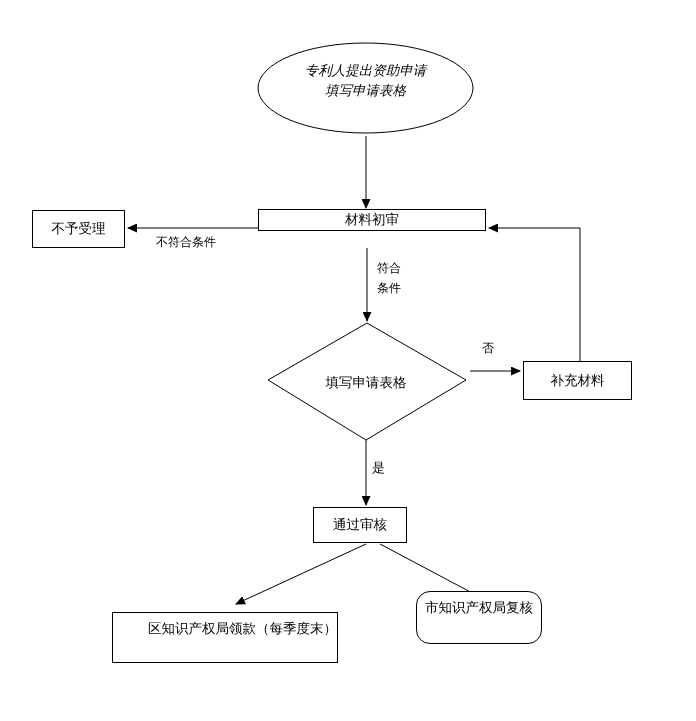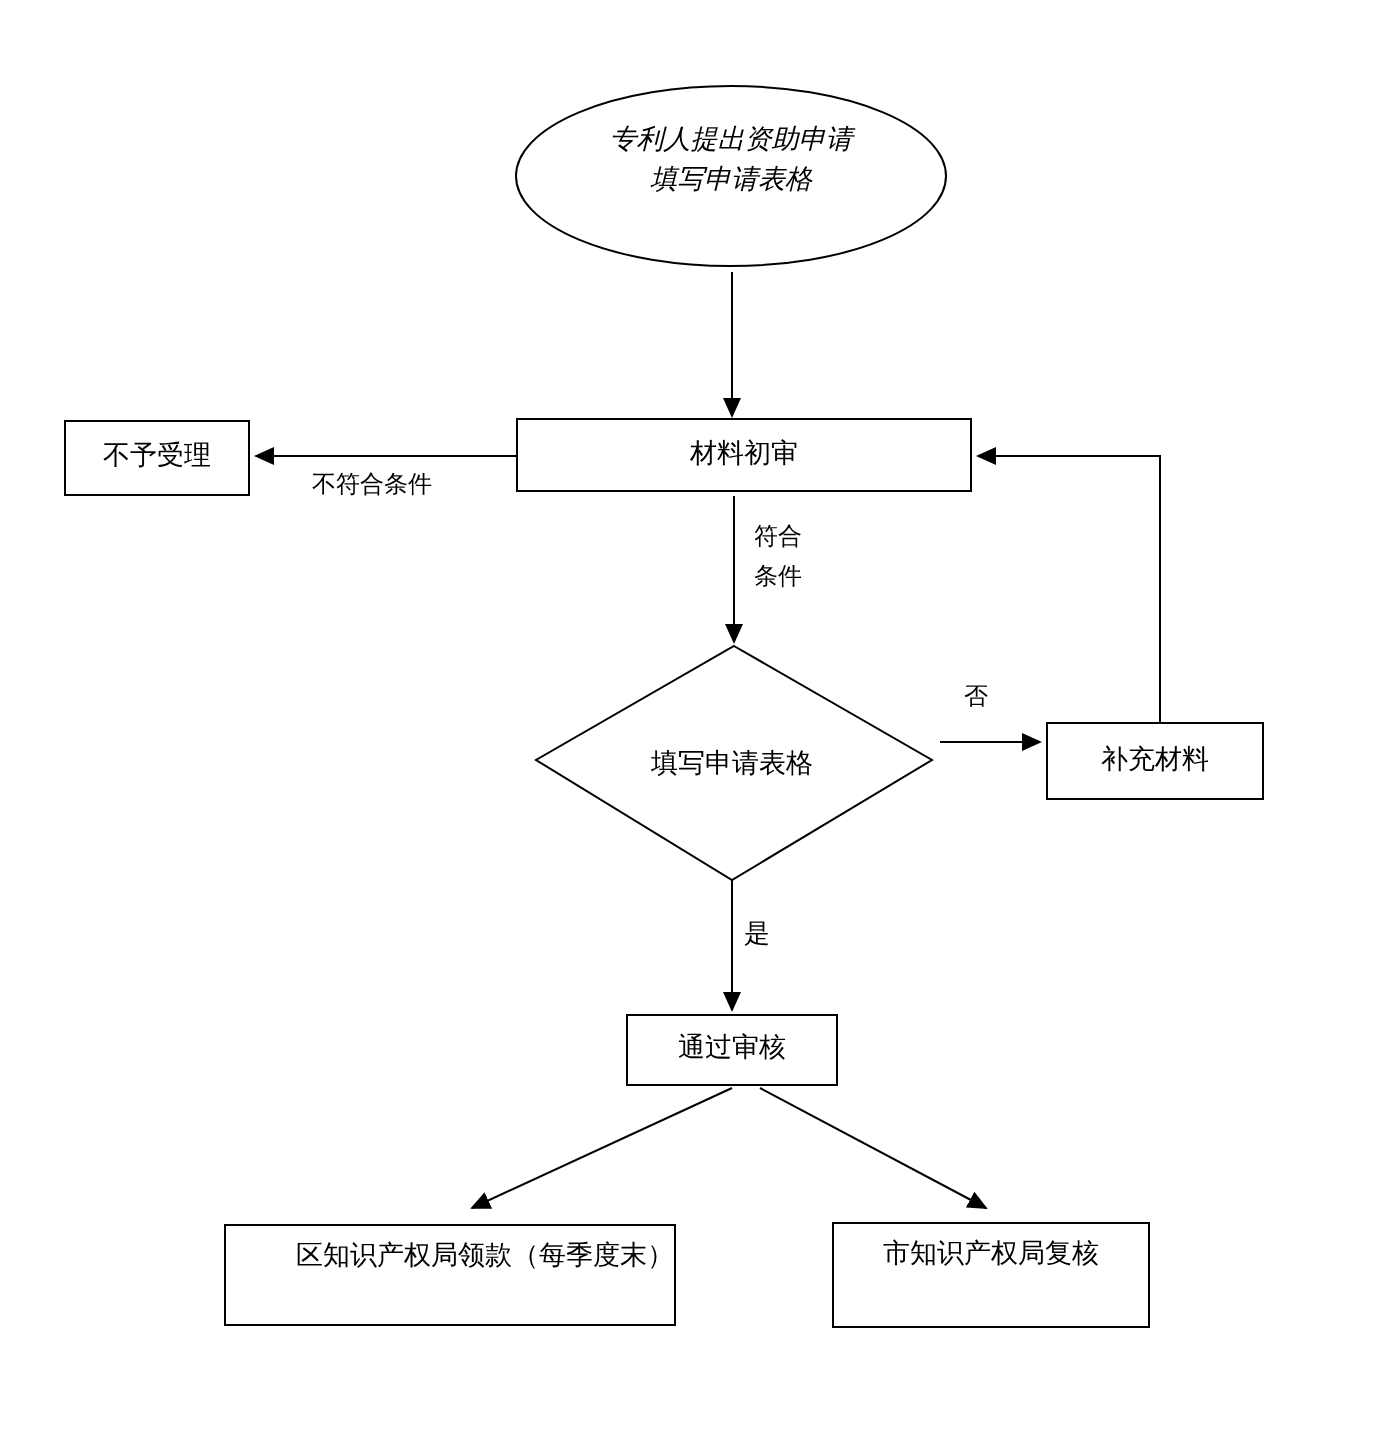--- a/index.html
+++ b/index.html
@@ -78,37 +78,37 @@
 
   <div class="ellipse-text" style="left:245px;top:60px;width:241px;font-style:italic;">
     <div>专利人提出资助申请</div>
     <div>填写申请表格</div>
   </div>
 
   <div class="node" style="left:32px;top:210px;width:93px;height:38px;">
     <span>不予受理</span>
   </div>
 
-  <div class="node" style="left:258px;top:209px;width:228px;height:37px;">
+  <div class="node" style="left:258px;top:209px;width:228px;height:22px;">
     <span>材料初审</span>
   </div>
 
   <div class="node" style="left:523px;top:361px;width:109px;height:39px;">
     <span>补充材料</span>
   </div>
 
-  <div class="node" style="left:313px;top:507px;width:106px;height:36px;">
+  <div class="node" style="left:313px;top:507px;width:94px;height:36px;">
     <span>通过审核</span>
   </div>
 
   <div class="node top-align" style="left:112px;top:612px;width:226px;height:51px;justify-content:flex-end;">
     <span>区知识产权局领款（每季度末）</span>
   </div>
 
-  <div class="node top-align" style="left:416px;top:611px;width:159px;height:53px;">
+  <div class="node top-align" style="left:416px;top:591px;width:126px;height:53px;border-radius:14px;">
     <span>市知识产权局复核</span>
   </div>
 
   <div class="diamond-text" style="left:286px;top:372px;width:160px;">填写申请表格</div>
 
   <div class="float-label" style="left:156px;top:232px;">不符合条件</div>
 
   <div class="float-label" style="left:377px;top:258px;">
     <div>符合</div>
     <div>条件</div>

